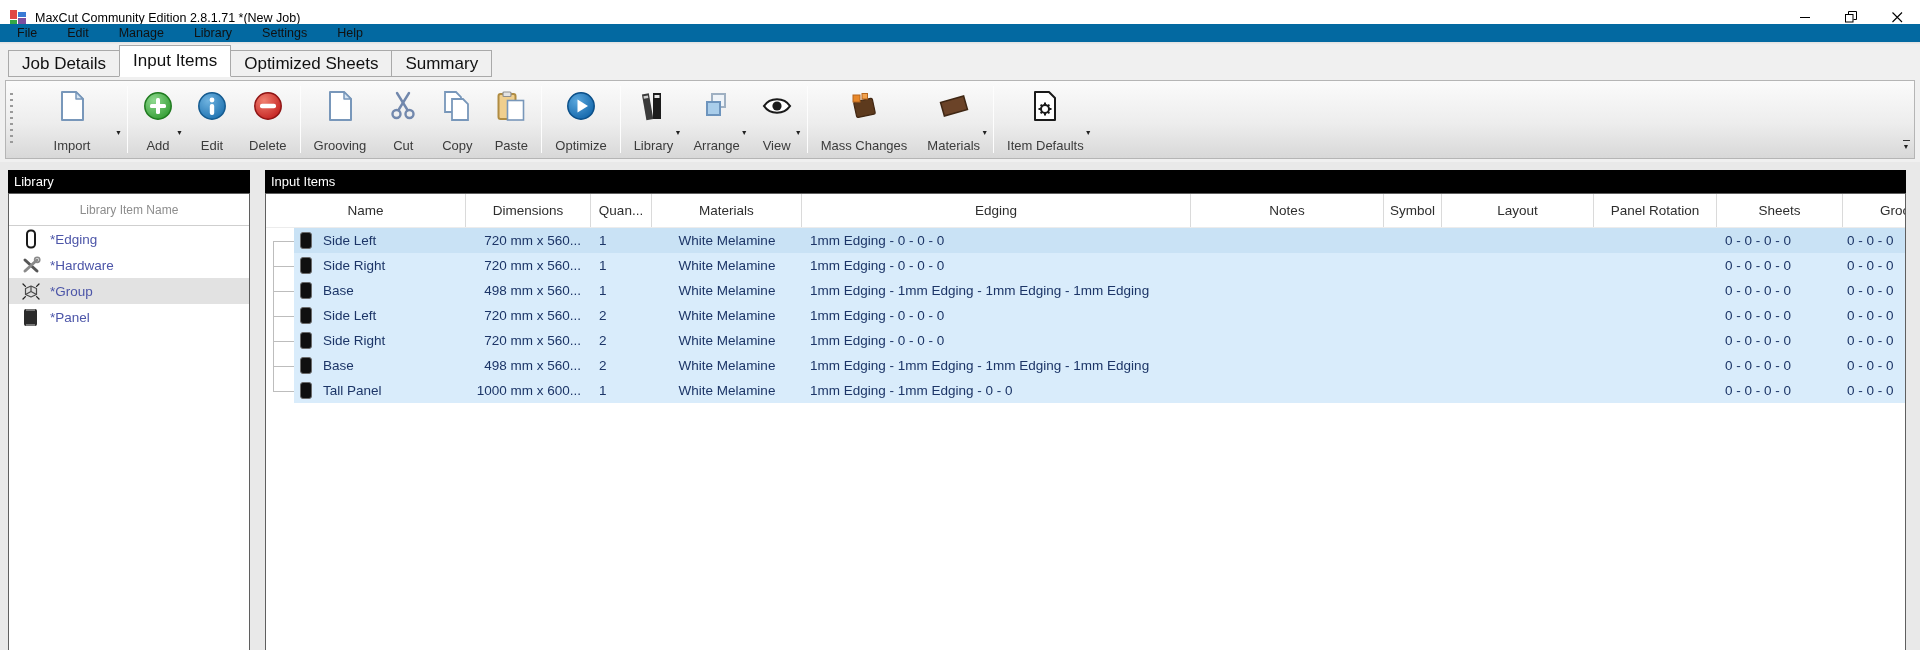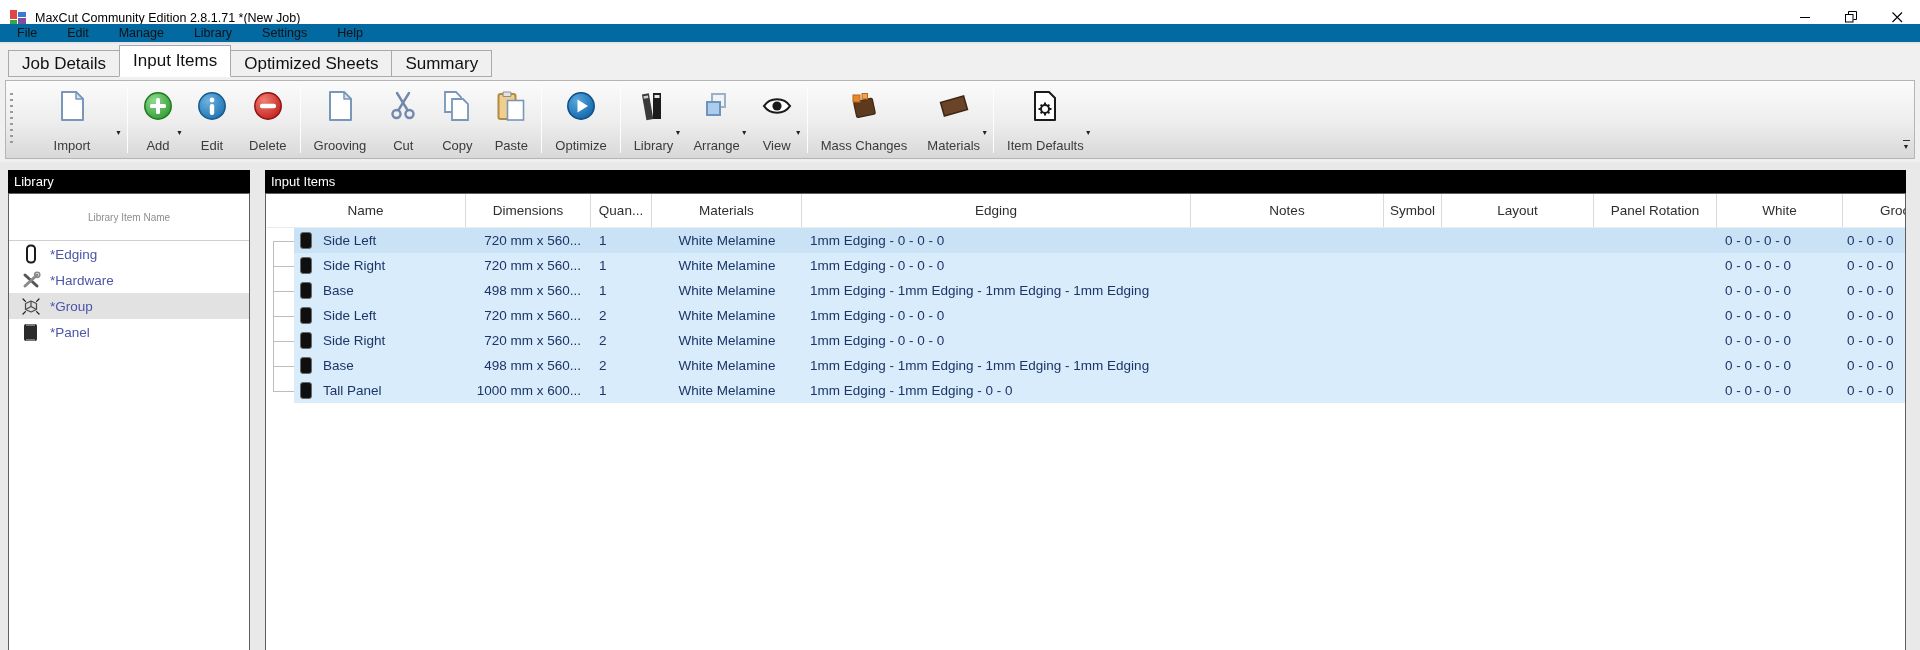--- a/index.html
+++ b/index.html
@@ -36,21 +36,21 @@
   .tlabel { margin-top:auto; white-space:nowrap; }
   .caret { position:absolute; right:2px; bottom:22px; font-size:7px; color:#222; line-height:1; }
   .tsep { width:1px; background:#ababab; border-right:1px solid #fdfdfd; margin:5px 3px; }
   .tb-overflow { position:absolute; right:2px; bottom:8px; width:12px; display:flex; flex-direction:column; align-items:center; }
   .tb-overflow .ovl { width:7px; height:1px; background:#333; margin-bottom:2px; }
   .tb-overflow .ovc { font-size:7px; color:#222; line-height:1; }
   
   .phead { height:23px; background:#000000; color:#ffffff; font-size:13px; display:flex; align-items:center; padding-left:6px; }
   .panel-lib { position:absolute; left:8px; top:170px; width:242px; bottom:0; }
   .panel-lib .pbody { position:absolute; top:23px; left:0; right:0; bottom:-2px; background:#fff; border:1px solid #5f5f5f; overflow:hidden; }
-  .lib-colhead { height:47px; display:flex; align-items:center; justify-content:center; color:#8d8d8d; font-size:10px; border-bottom:1px solid #cfcfcf; }
+  .lib-colhead { height:32px; display:flex; align-items:center; justify-content:center; color:#8d8d8d; font-size:12px; border-bottom:1px solid #cfcfcf; }
   .lib-item { height:26px; display:flex; align-items:center; padding-left:11px; font-size:13.5px; color:#4c55a8; }
   .lib-item.selected { background:#e2e2e2; }
   .lib-icon { width:21px; height:21px; display:flex; align-items:center; justify-content:center; margin-right:9px; }
   .panel-items { position:absolute; left:265px; top:170px; width:1641px; bottom:0; }
   .panel-items .pbody { position:absolute; top:23px; left:0; right:0; bottom:-2px; background:#fff; border:1px solid #5f5f5f; overflow:hidden; }
   
   .grid-head { display:flex; width:1707px; height:34px; font-size:13.5px; color:#2e2e2e; border-bottom:1px solid #ececec; }
   .gh-cell { flex:0 0 auto; height:100%; display:flex; align-items:center; justify-content:center; border-right:1px solid #dadada; white-space:nowrap; overflow:hidden; }
   .grid-row { display:flex; width:1707px; height:25px; font-size:13.5px; color:#1c3567; }
   .tree { flex:0 0 28px; position:relative; background:#fff; }
@@ -392,21 +392,21 @@
     <div class="grid-head">
         <div class="gh-cell" style="width: 200px;">Name</div>
         <div class="gh-cell" style="width: 125px;">Dimensions</div>
         <div class="gh-cell" style="width: 61px;">Quan...</div>
         <div class="gh-cell" style="width: 150px;">Materials</div>
         <div class="gh-cell" style="width: 389px;">Edging</div>
         <div class="gh-cell" style="width: 193px;">Notes</div>
         <div class="gh-cell" style="width: 58px;">Symbol</div>
         <div class="gh-cell" style="width: 152px;">Layout</div>
         <div class="gh-cell" style="width: 123px;">Panel Rotation</div>
-        <div class="gh-cell" style="width: 126px;">White</div>
+        <div class="gh-cell" style="width: 126px;">Sheets</div>
         <div class="gh-cell" style="width: 130px;">Grooving</div>
       </div>
     <div>
         <div class="grid-row selected">
           <div class="tree">
             <span class="v first"></span>
             <span class="h"></span>
           </div>
           <div class="row-main">
             <div class="cell icon-cell">

